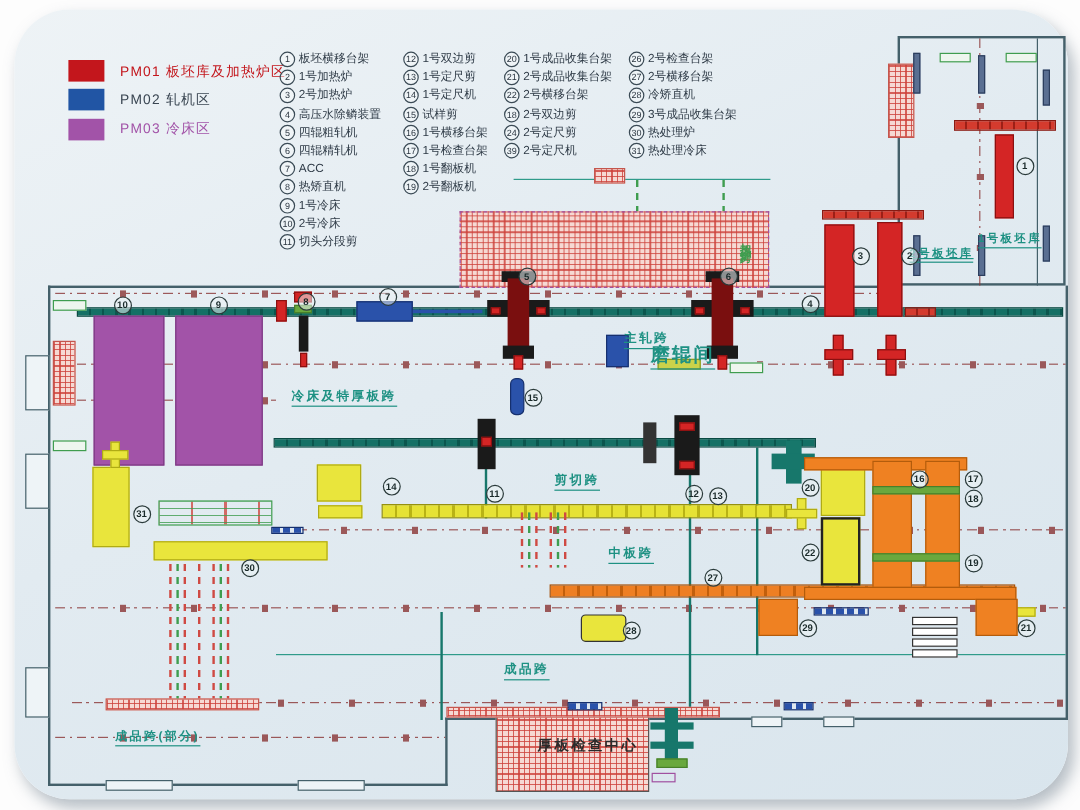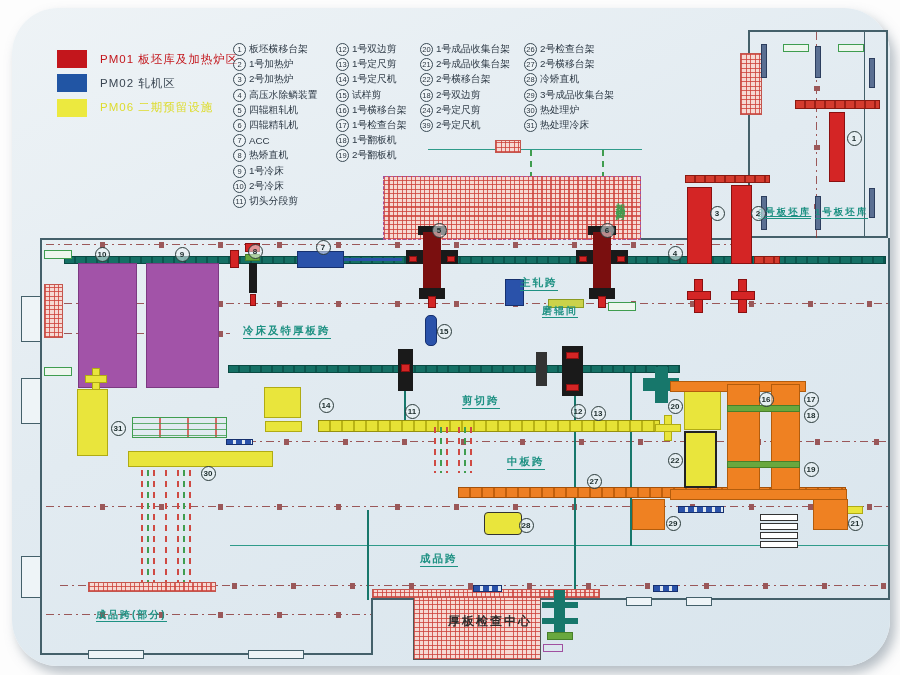--- a/index.html
+++ b/index.html
@@ -77,22 +77,22 @@
  <div id="legend">
       <div class="lg-row">
         <span class="lg-sw" style="background: rgb(195, 22, 28);"></span>
         <span class="lg-tx" style="color: rgb(195, 22, 28);">PM01 板坯库及加热炉区</span>
       </div>
       <div class="lg-row">
         <span class="lg-sw" style="background: rgb(33, 85, 164);"></span>
         <span class="lg-tx" style="color: rgb(58, 70, 82);">PM02 轧机区</span>
       </div>
       <div class="lg-row">
-        <span class="lg-sw" style="background: rgb(236, 233, 63);"></span>
-        <span class="lg-tx" style="color: rgb(222, 220, 48);">PM06 二期预留设施</span>
+        <span class="lg-sw" style="background: rgb(162, 83, 168);"></span>
+        <span class="lg-tx" style="color: rgb(162, 83, 168);">PM03 冷床区</span>
       </div>
     </div>
 
  <div class="eq-col" id="eqc0" style="left:233px;top:42px;">
       <div class="eq-row">
         <span class="ec">1</span>
         <span>板坯横移台架</span>
       </div>
       <div class="eq-row">
         <span class="ec">2</span>
@@ -387,24 +387,24 @@
   <i class="a vr" style="left:446px;top:427px;height:46px"></i>
   <i class="a vr" style="left:458px;top:427px;height:46px"></i>
   <i class="a vr" style="left:470px;top:427px;height:46px"></i>
   <i class="a vg" style="left:440px;top:427px;height:46px"></i>
   <i class="a vg" style="left:464px;top:427px;height:46px"></i>
 
   <i class="a grack" style="left:132px;top:417px;width:95px;height:21px"></i>
   <i class="a" style="left:548px;top:299px;width:36px;height:9px;background:#cbd24a;border:1px solid #8a9a20"></i>
  <span class="bay u" style="left: 243px; top: 325px; color: rgb(30, 145, 131); font-size: 10.5px;">冷床及特厚板跨</span>
       <span class="bay u" style="left: 520px; top: 277px; color: rgb(30, 145, 131); font-size: 10.5px;">主轧跨</span>
-      <span class="bay u" style="left: 542px; top: 305px; color: rgb(30, 145, 131); font-size: 10px;">磨辊间</span>
+      <span class="bay u" style="left: 542px; top: 288px; color: rgb(30, 145, 131); font-size: 16px;">磨辊间</span>
       <span class="bay v" style="left: 615px; top: 194px; color: rgb(63, 157, 79); font-size: 9.5px;">加热炉跨</span>
       <span class="bay u" style="left: 758px; top: 207px; color: rgb(30, 145, 131); font-size: 9.5px; text-decoration: underline;">2号板坯库</span>
-      <span class="bay u" style="left: 815px; top: 207px; color: rgb(30, 145, 131); font-size: 9.5px;">1号板坯库</span>
+      <span class="bay u" style="left: 815px; top: 195px; color: rgb(30, 145, 131); font-size: 9.5px;">1号板坯库</span>
       <span class="bay u" style="left: 462px; top: 395px; color: rgb(30, 145, 131); font-size: 10.5px;">剪切跨</span>
       <span class="bay u" style="left: 507px; top: 456px; color: rgb(30, 145, 131); font-size: 10.5px;">中板跨</span>
       <span class="bay u" style="left: 420px; top: 553px; color: rgb(30, 145, 131); font-size: 10.5px;">成品跨</span>
       <span class="bay u" style="left: 96px; top: 609px; color: rgb(30, 145, 131); font-size: 10px;">成品跨(部分)</span>
       <span class="bay" style="left: 448px; top: 615px; color: rgb(43, 43, 43); font-size: 12px;">厚板检查中心</span>
       <span class="mk" style="left: 846.5px; top: 130.5px;">1</span>
       <span class="mk" style="left: 750.5px; top: 205.5px;">2</span>
       <span class="mk" style="left: 709.5px; top: 205.5px;">3</span>
       <span class="mk" style="left: 667.5px; top: 245.5px;">4</span>
       <span class="mk" style="left: 431.5px; top: 222.5px;">5</span>

